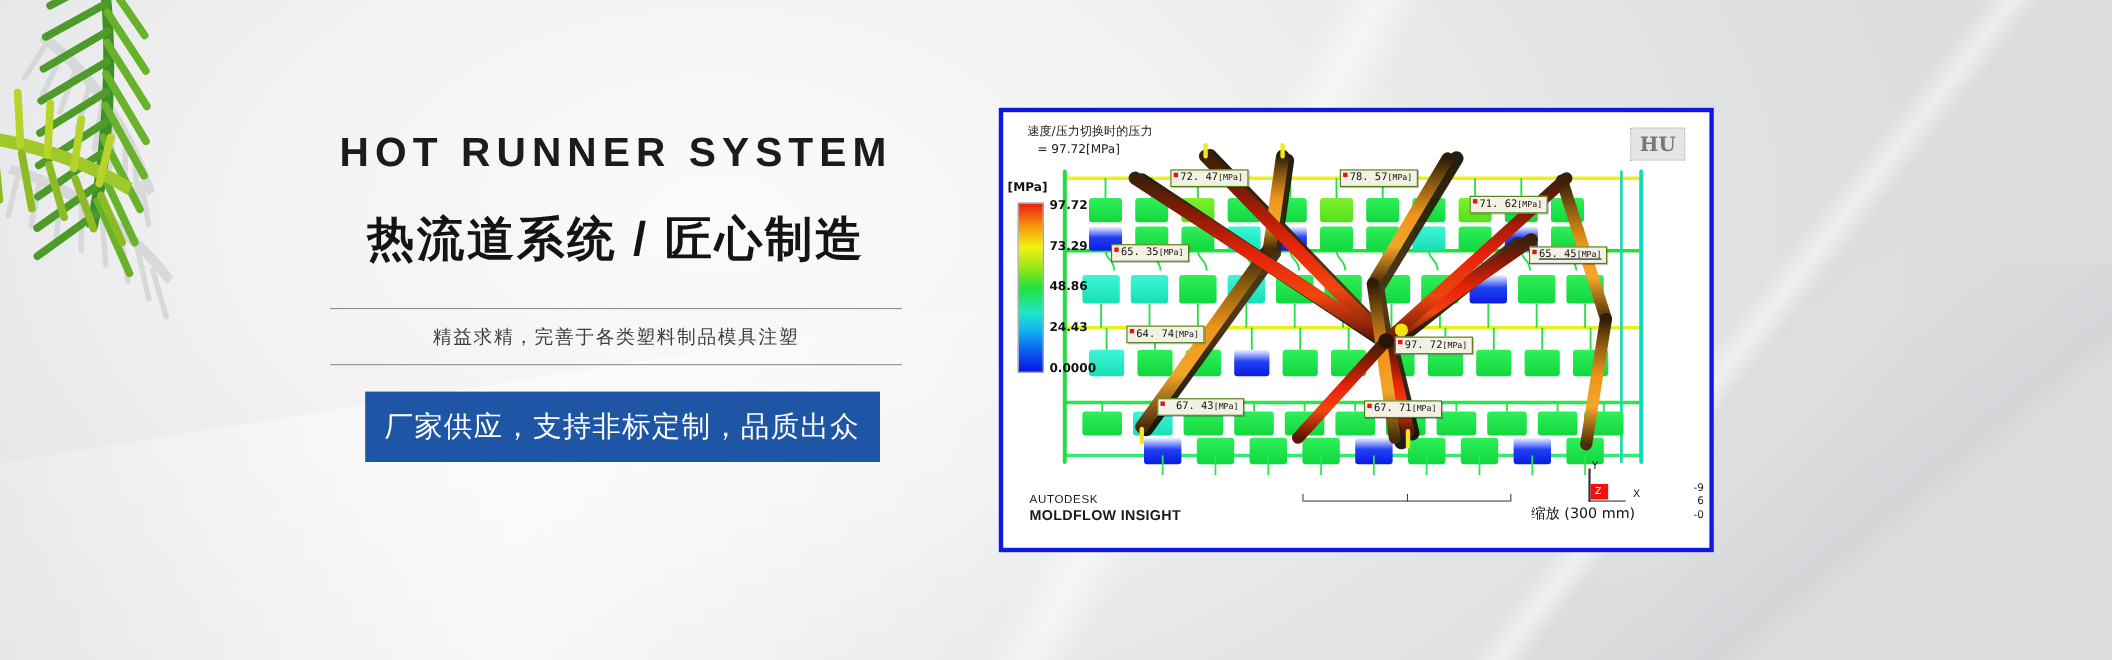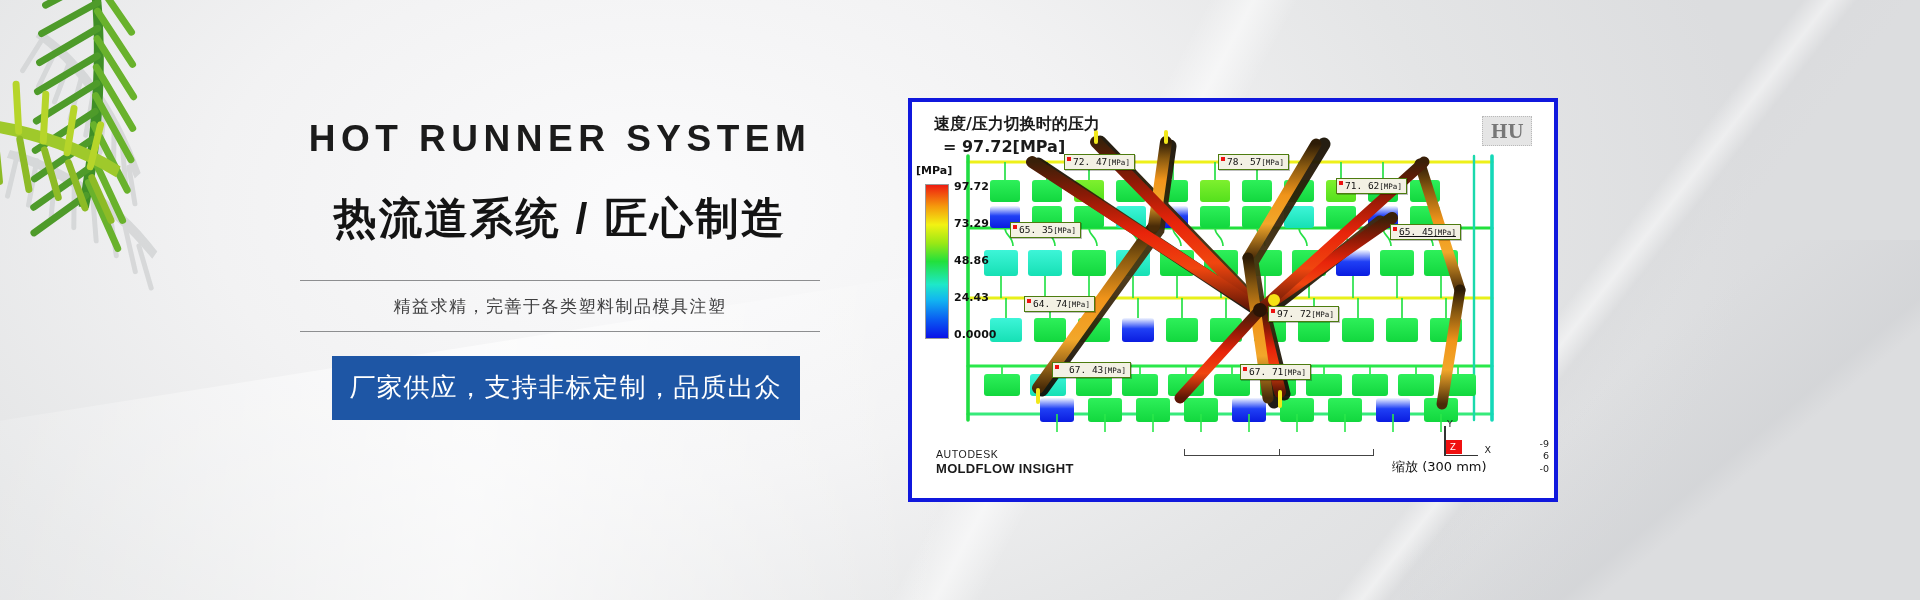--- a/index.html
+++ b/index.html
@@ -76,21 +76,21 @@
   #figure {
     position: absolute; left: 908px; top: 98px; width: 650px; height: 404px;
     border: 4px solid #1018dd;
     background: #ffffff;
     overflow: hidden;
   }
   #fig-inner { position: absolute; inset: 0; }
 
   .fig-title {
     position: absolute; left: 22px; top: 10px;
-    font-size: 16px; color: #1a1a1a; line-height: 1.45; font-weight: bold;
+    font-size: 11px; color: #1a1a1a; line-height: 1.45; font-weight: normal;
     font-family: "DejaVu Sans", sans-serif;
   }
   .fig-title .l2 { padding-left: 9px; }
 
   .cb-unit {
     position: absolute; left: 4px; top: 62px;
     font-size: 11px; color: #111; font-weight: bold;
     font-family: "DejaVu Sans", sans-serif;
   }
   #colorbar {

